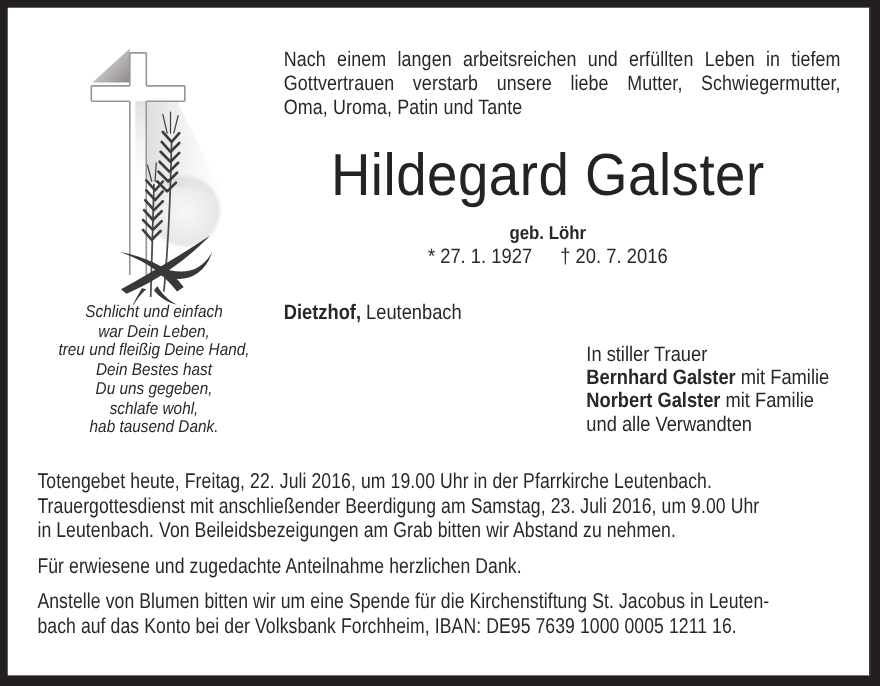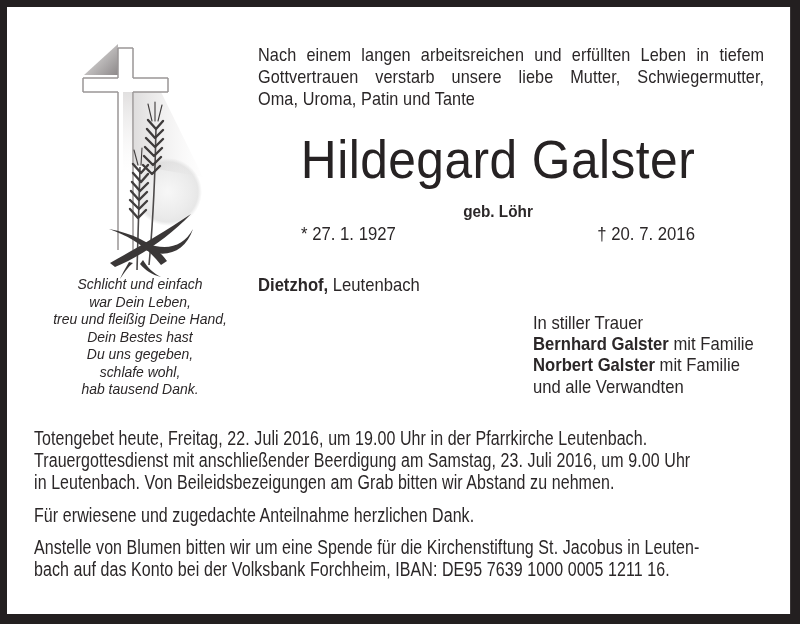--- a/index.html
+++ b/index.html
@@ -26,21 +26,21 @@
 
   
   #name-block { left:191px; top:123px; width:600px; text-align:center;
                 font-size:54px; line-height:58px; transform:scaleX(0.92);
                 transform-origin:center top; letter-spacing:0.5px; color:#262223; }
   #maiden { left:251px; top:195px; width:480px; text-align:center;
             font-size:17px; font-weight:bold; transform:scaleX(0.9);
             transform-origin:center top; }
 
   #dates { left:294px; top:216px; width:394px; display:flex;
-           justify-content:space-between; font-size:19px; }
+           justify-content:center; font-size:19px; }
   #dates .b { transform:scaleX(0.88); transform-origin:left top; }
   #dates .d { transform:scaleX(0.88); transform-origin:right top; }
 
   #place { left:251px; top:267px; font-size:19px; }
   #place .pb { font-weight:bold; }
 
   #poem { left:3px; top:268px; width:260px; text-align:center;
           font-style:italic; font-size:15.5px; line-height:17.5px; }
 
   #mourning { left:526px; top:305px; font-size:19px; line-height:21.2px; width:300px; }

